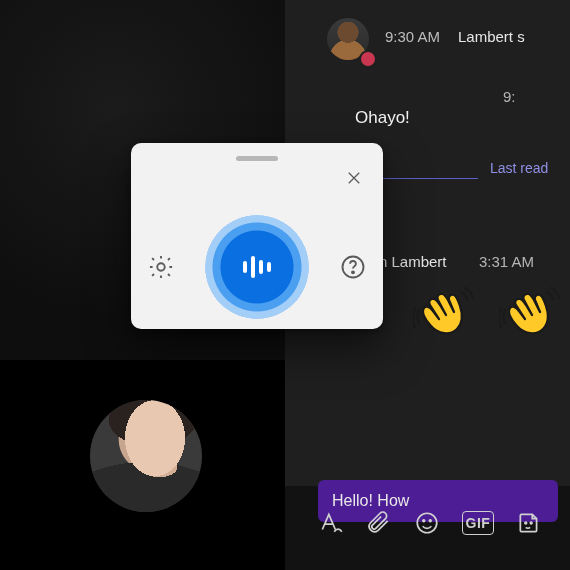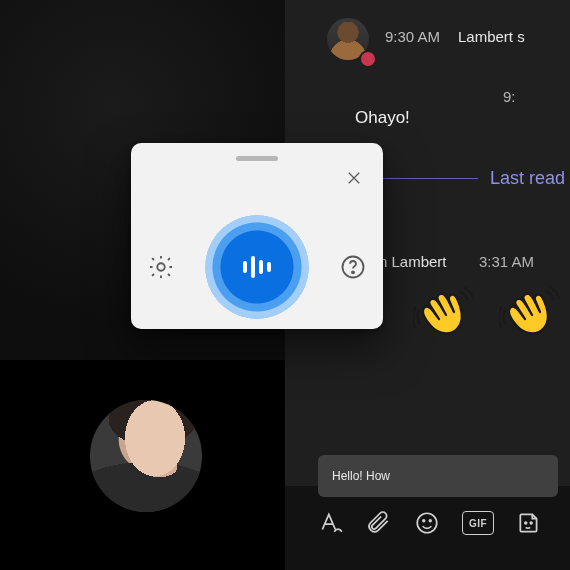--- a/index.html
+++ b/index.html
@@ -106,22 +106,22 @@
     font-size: 17px;
     color: #f1f1f1;
   }
   .last-read-line {
     position: absolute;
     top: 178px; left: 18px; width: 175px;
     border-top: 1px solid #5b5fc7;
   }
   .last-read-label {
     position: absolute;
-    top: 168px; left: 205px;
-    font-size: 18px;
+    top: 160px; left: 205px;
+    font-size: 14px;
     color: #8f90e6;
     white-space: nowrap;
   }
   .msg3-name {
     position: absolute;
     top: 253px; left: 94px;
     font-size: 15px;
     color: #e3e3e3;
     white-space: nowrap;
     text-align: right;
@@ -140,50 +140,50 @@
   }
   .wave-emoji {
     width: 64px; height: 64px;
     position: relative;
   }
   .wave-emoji svg { width: 100%; height: 100%; }
 
   
   .compose {
     position: absolute;
-    left: 318px; top: 455px;
+    left: 318px; top: 480px;
     width: 240px; height: 42px;
-    background: #404040;
+    background: #4c1d95;
     border-radius: 6px;
     display: flex;
     align-items: center;
     padding: 0 14px;
     box-sizing: border-box;
-    font-size: 12px;
+    font-size: 16px;
   }
   .compose .typed { color: #e8e8e8; }
   .compose .suggest { color: #8a8a8a; }
   .compose-toolbar {
     position: absolute;
     left: 318px; top: 510px;
     display: flex;
     gap: 22px;
     align-items: center;
   }
   .tb-icon {
     width: 26px; height: 26px;
     color: #d0d0d0;
     display:flex; align-items:center; justify-content:center;
   }
   .tb-icon svg { width: 100%; height: 100%; }
   .gif-chip {
     width: 30px; height: 22px;
     border: 1.5px solid #cfcfcf;
     border-radius: 4px;
-    font-size: 10px;
+    font-size: 14px;
     font-weight: 600;
     color: #cfcfcf;
     display: flex; align-items: center; justify-content: center;
     letter-spacing: 0.5px;
   }
 
   
   .dictation {
     position: absolute;
     left: 131px; top: 143px;

